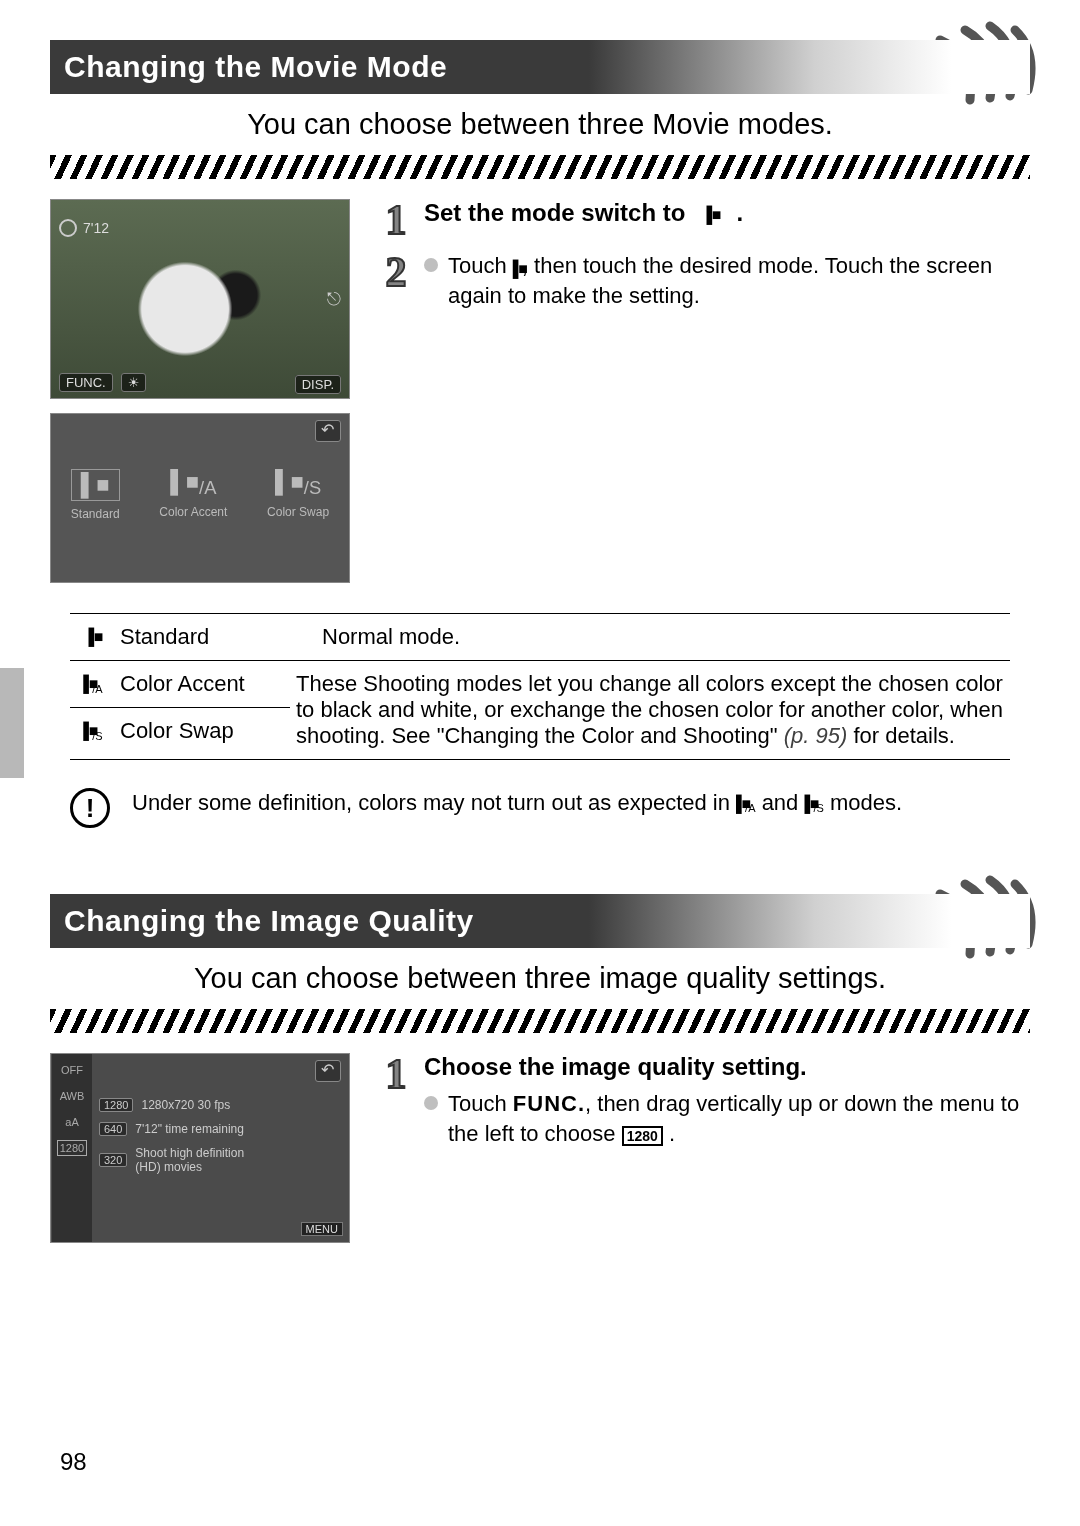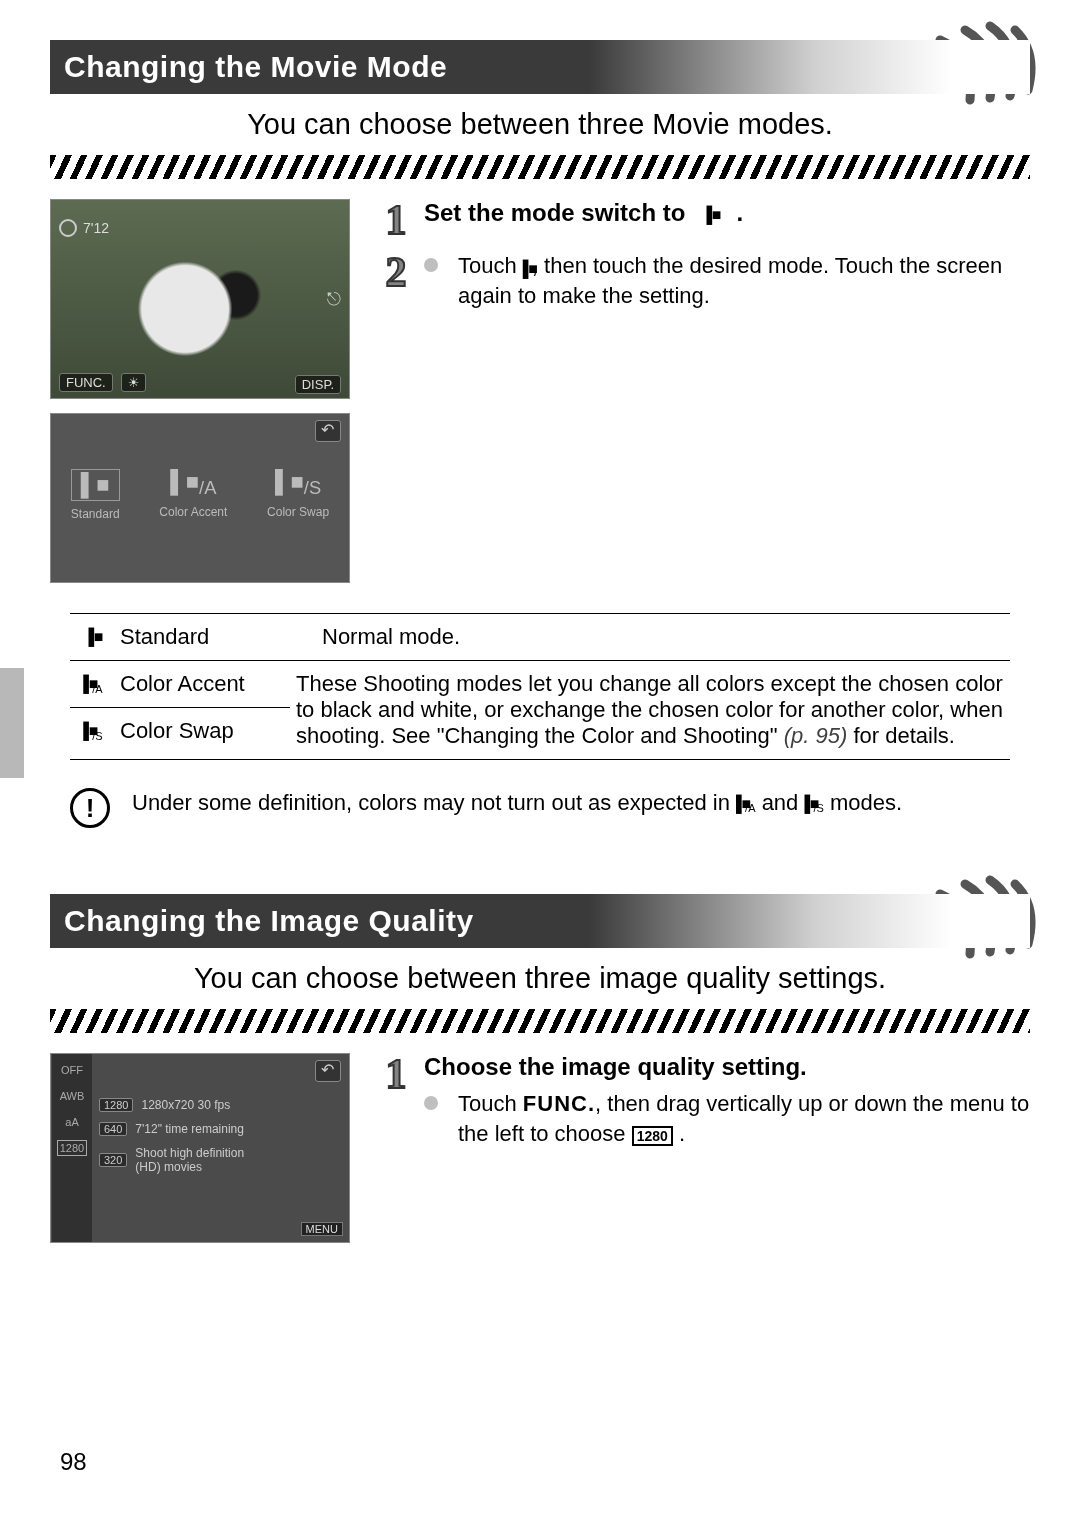--- a/index.html
+++ b/index.html
@@ -103,21 +103,21 @@
     font-size: 42px; font-weight: 900; color:#848484;
     -webkit-text-stroke: 2px #333;
     line-height: 1;
     width: 36px; flex:none;
     font-family: Georgia, serif;
     text-align:center;
   }
   .step-body { flex:1; }
   .step-title { font-size: 24px; font-weight: 800; margin-bottom: 8px; display:flex; align-items:center; gap:21px; flex-wrap:wrap;}
   .step-text { font-size: 22px; line-height:1.35; }
-  .bullet-row { display:flex; gap:20px; }
+  .bullet-row { display:flex; gap:10px; }
   .bullet-dot { width:14px;height:14px;border-radius:50%;background:#bfbfbf;flex:none;margin-top:7px;}
   .inline-icon { display:inline-flex; align-items:center; vertical-align:middle;}
   .movie-icon { font-size:20px; }
   .movie-icon::before { content:"▌■"; letter-spacing:-6px; font-size:16px;}
   .movie-icon-sub { font-size:11px; position:relative; top:4px;}
 
   .mode-table {
     margin: 30px 20px 0 40px;
     border-top: 1px solid #000;
     border-bottom: 1px solid #000;

